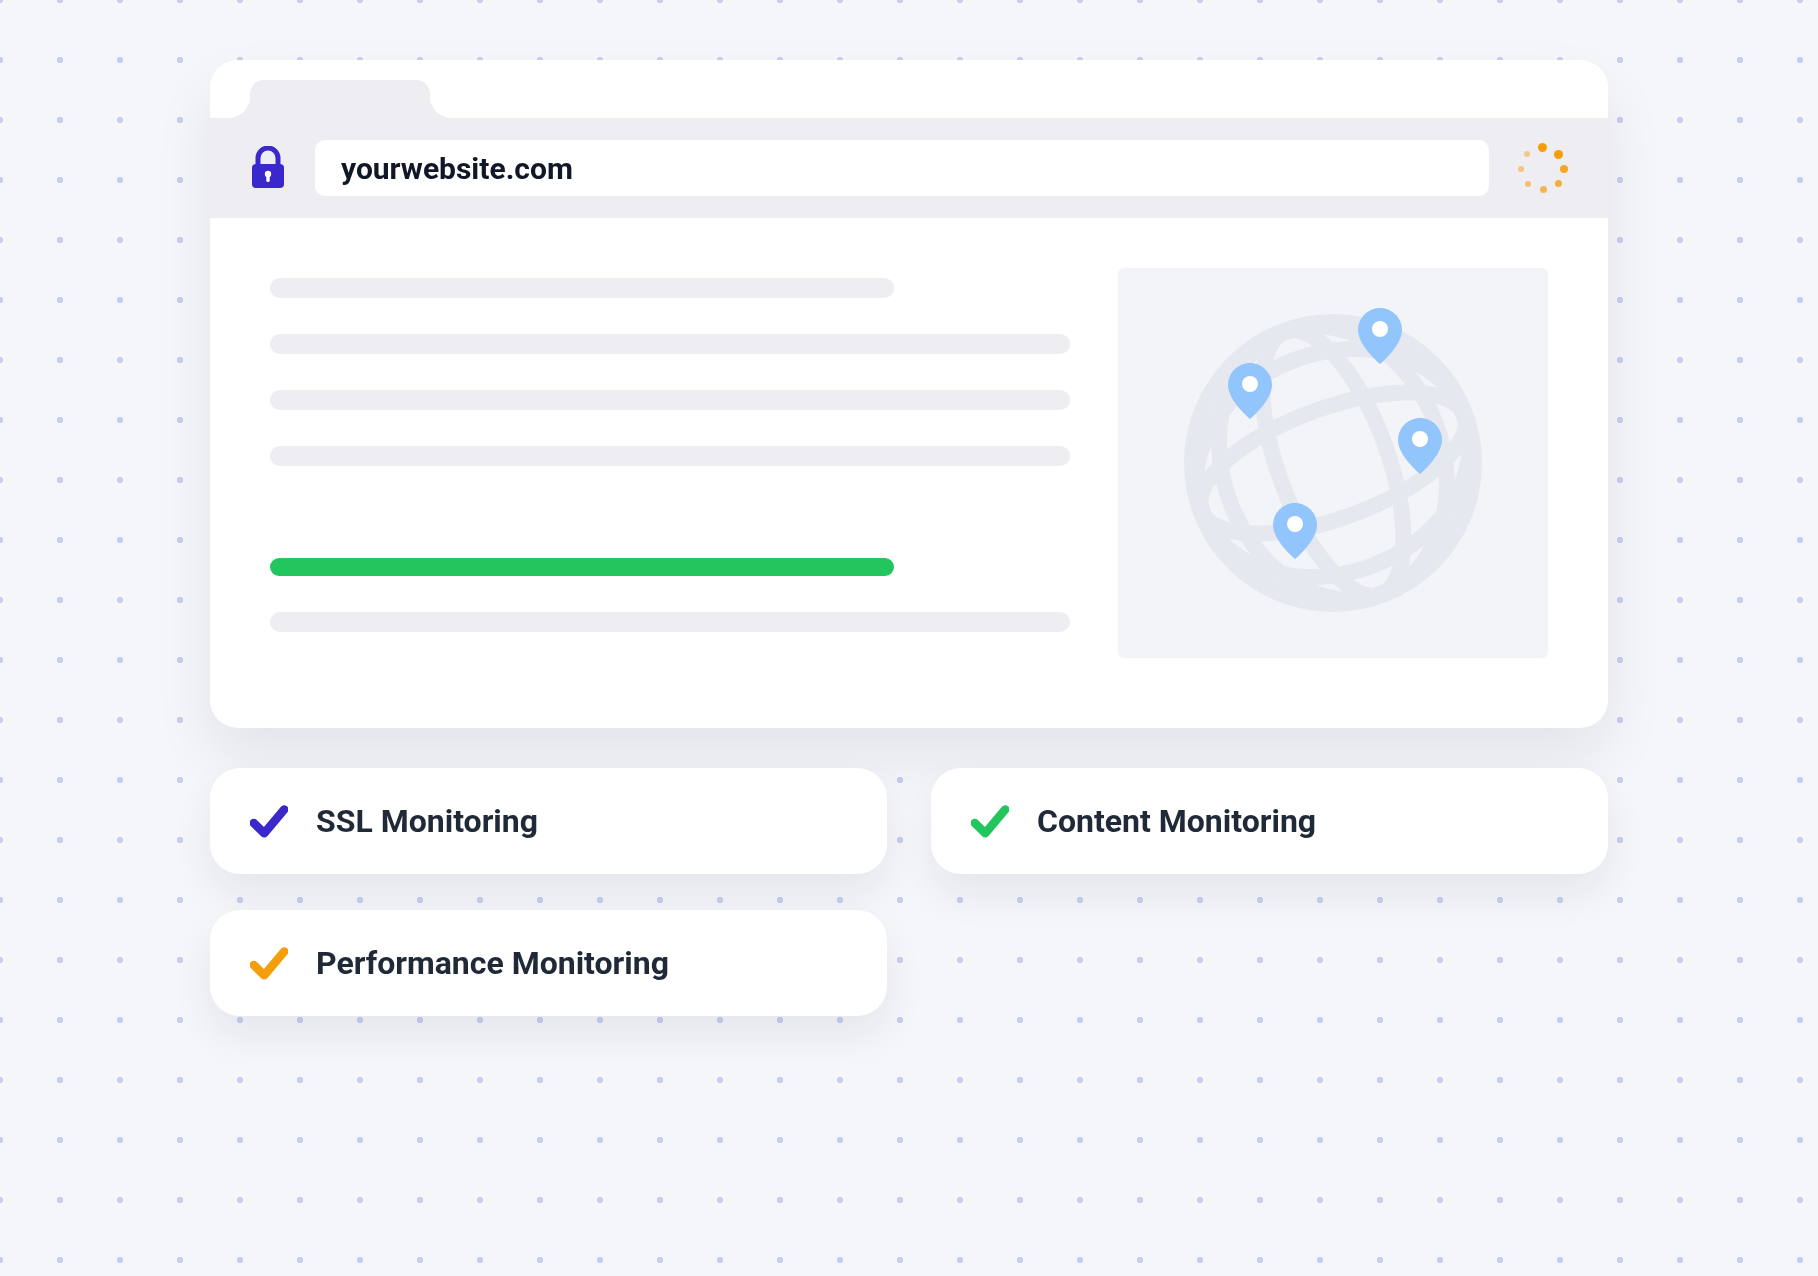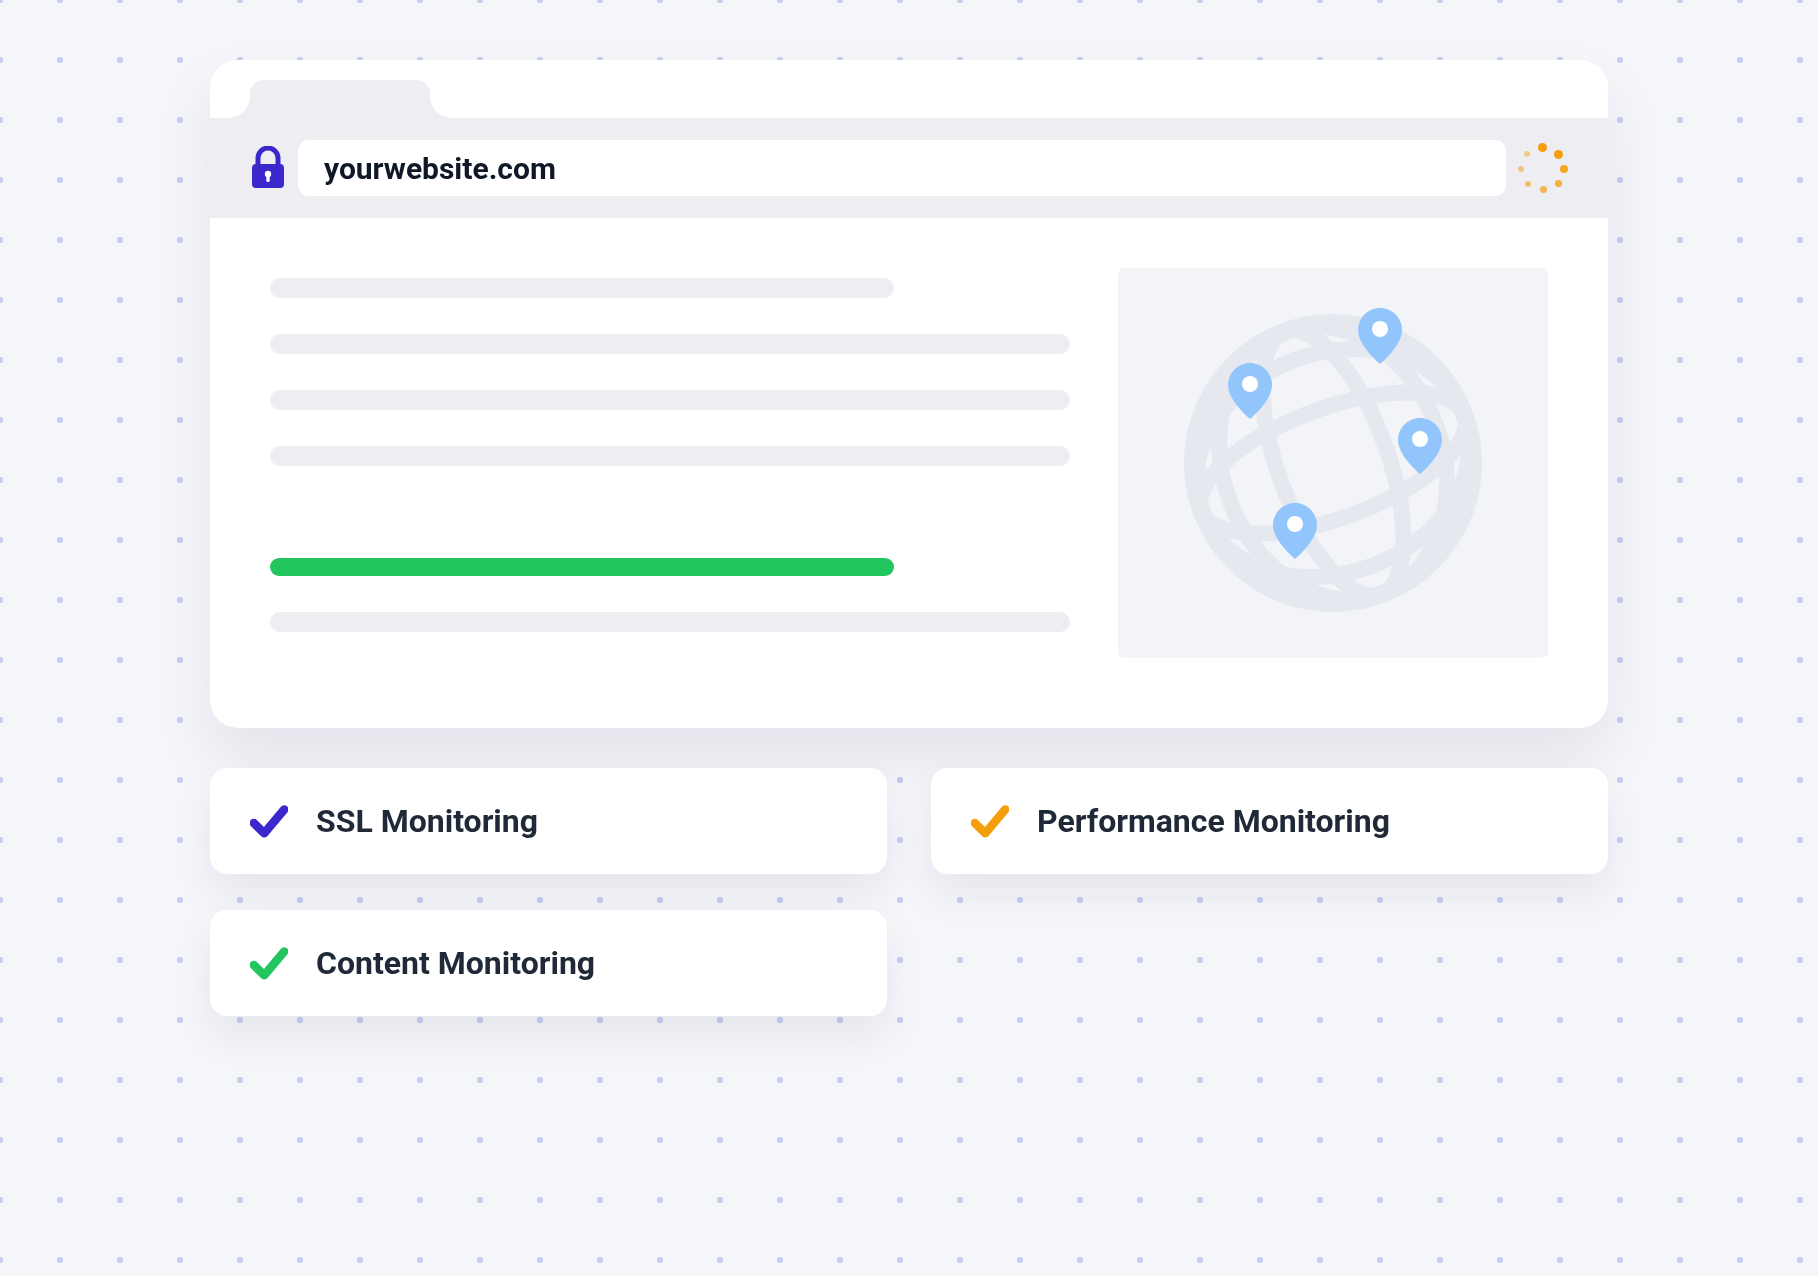--- a/index.html
+++ b/index.html
@@ -64,21 +64,21 @@
     right: -22px;
     mask: radial-gradient(circle at 100% 0, transparent 22px, black 22px);
     -webkit-mask: radial-gradient(circle at 100% 0, transparent 22px, black 22px);
   }
   .browser-addressbar {
     height: 100px;
     background: #ededf2;
     display: flex;
     align-items: center;
     padding: 0 40px;
-    gap: 12px;
+    gap: 29px;
   }
   .lock {
     width: 36px;
     height: 44px;
     flex: 0 0 auto;
   }
   .address-input {
     flex: 1;
     height: 56px;
     background: #ffffff;
@@ -141,21 +141,21 @@
     width: 44px;
     height: 56px;
   }
   .cards {
     display: grid;
     grid-template-columns: 1fr 1fr;
     gap: 36px 44px;
   }
   .card {
     background: #ffffff;
-    border-radius: 17px;
+    border-radius: 30px;
     box-shadow: 0 20px 40px rgba(20,30,60,0.07);
     padding: 34px 40px;
     display: flex;
     align-items: center;
     gap: 28px;
   }
   .check {
     width: 38px;
     height: 38px;
     flex: 0 0 auto;
@@ -242,25 +242,25 @@
 
   <div class="cards">
     <div class="card">
       <svg class="check" viewBox="0 0 40 40">
         <path d="M4 22 L15 33 L36 8" fill="none" stroke="#3b28cc" stroke-width="9" stroke-linecap="round" stroke-linejoin="round"></path>
       </svg>
       <span class="card-label">SSL Monitoring</span>
     </div>
     <div class="card">
       <svg class="check" viewBox="0 0 40 40">
-        <path d="M4 22 L15 33 L36 8" fill="none" stroke="#f59e0b" stroke-width="9" stroke-linecap="round" stroke-linejoin="round"></path>
-      </svg>
-      <span class="card-label">Performance Monitoring</span>
+        <path d="M4 22 L15 33 L36 8" fill="none" stroke="#22c55e" stroke-width="9" stroke-linecap="round" stroke-linejoin="round"></path>
+      </svg>
+      <span class="card-label">Content Monitoring</span>
     </div>
     <div class="card">
       <svg class="check" viewBox="0 0 40 40">
-        <path d="M4 22 L15 33 L36 8" fill="none" stroke="#22c55e" stroke-width="9" stroke-linecap="round" stroke-linejoin="round"></path>
-      </svg>
-      <span class="card-label">Content Monitoring</span>
+        <path d="M4 22 L15 33 L36 8" fill="none" stroke="#f59e0b" stroke-width="9" stroke-linecap="round" stroke-linejoin="round"></path>
+      </svg>
+      <span class="card-label">Performance Monitoring</span>
     </div>
   </div>
 
 </div>
 
 </body></html>

